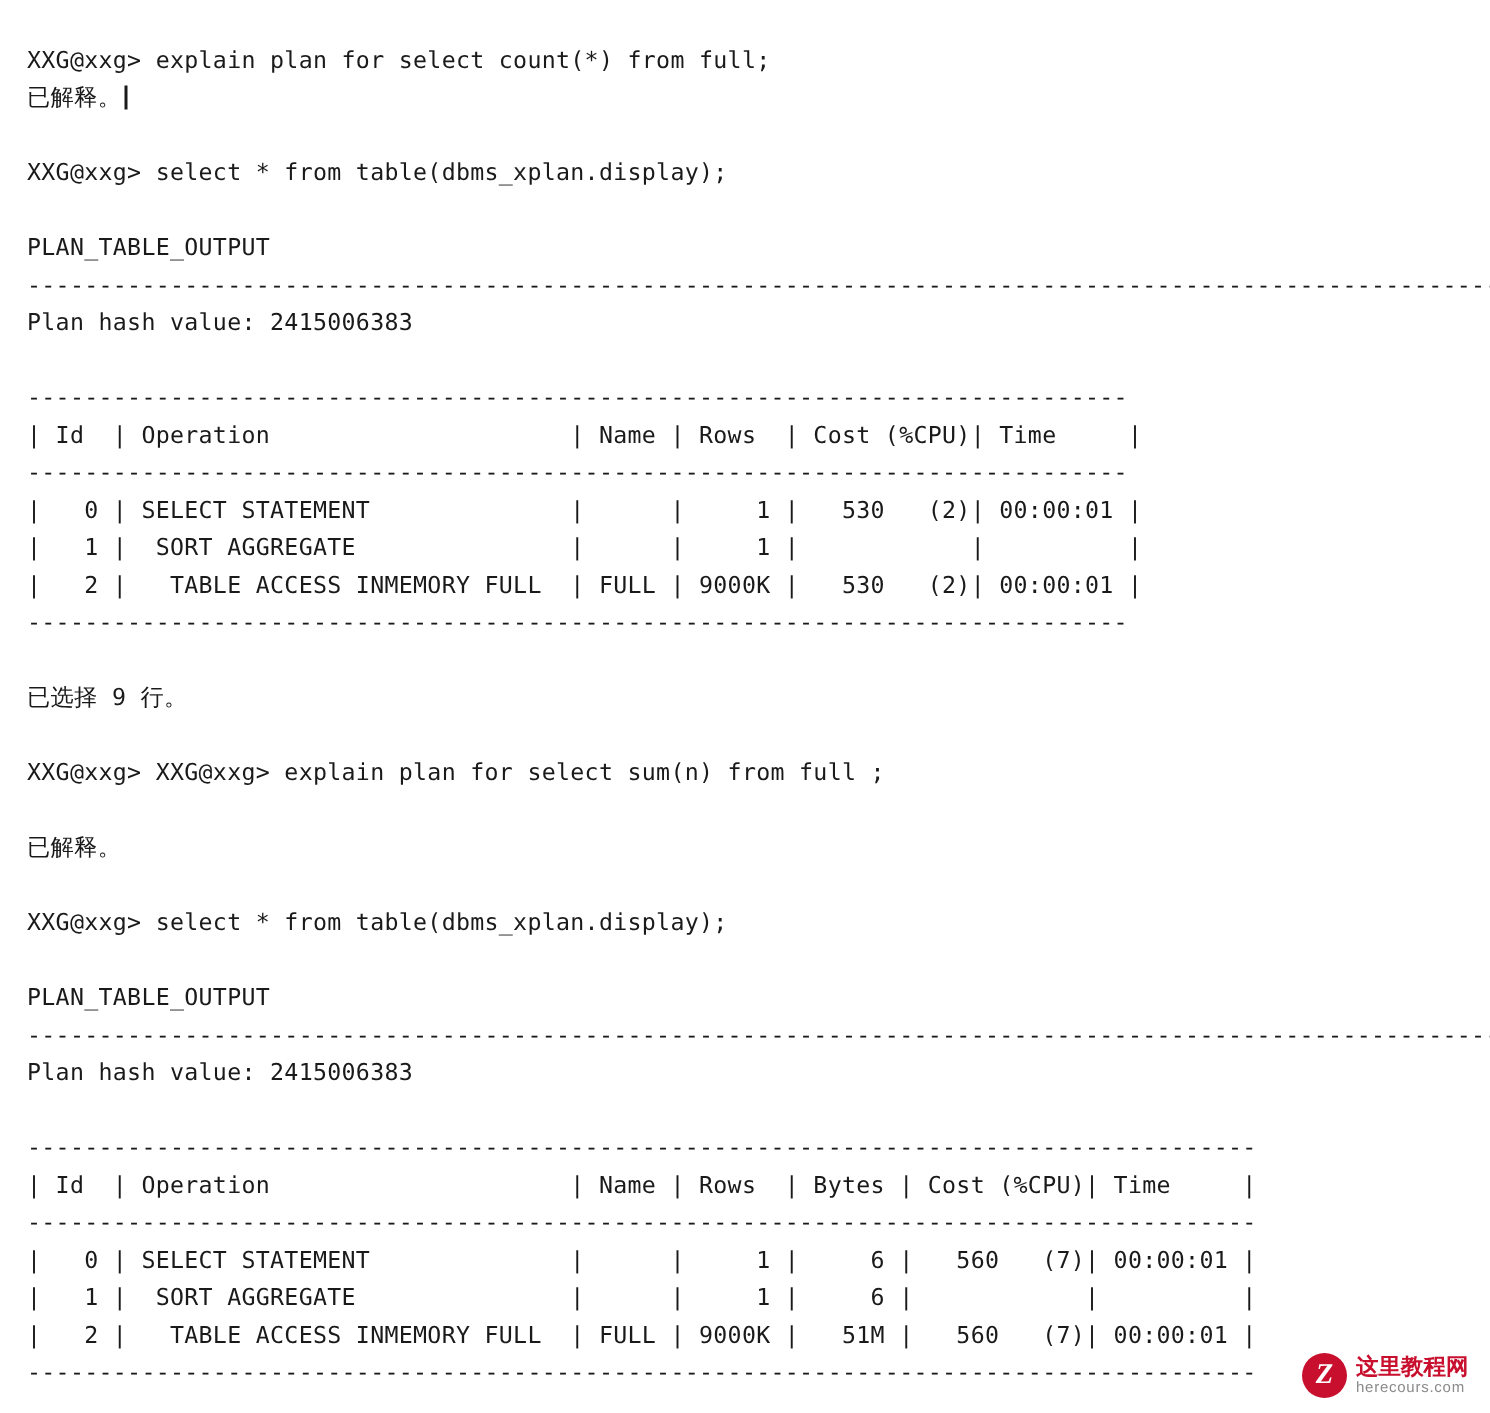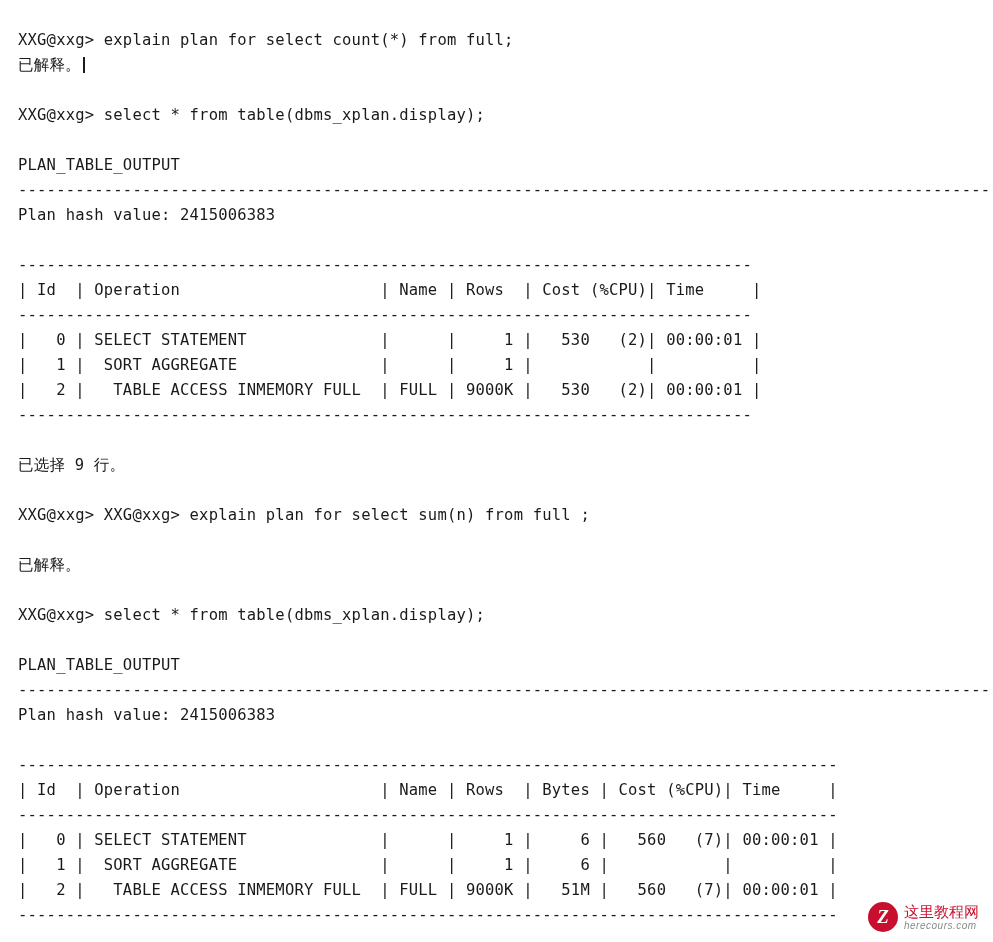--- a/index.html
+++ b/index.html
@@ -61,27 +61,26 @@
     font-family: "Liberation Serif", serif;
   }
   .wm-text {
     display: flex;
     flex-direction: column;
     line-height: 1.15;
   }
   .wm-main {
     color: #c8102e;
     font-size: 15px;
-    font-weight: normal;
+    font-weight: bold;
   }
   .wm-sub {
     color: #8a8a8a;
     font-size: 10px;
     letter-spacing: 0.5px;
-    font-style: italic;
   }
 </style>
 </head>
 <body>
 
 <div id="terminal"><div class="line"><span>XXG@xxg&gt; explain plan for select count(*) from full;</span></div><div class="line"><span>已解释。</span><span class="cursor"></span></div><div class="line blank"><span></span></div><div class="line"><span>XXG@xxg&gt; select * from table(dbms_xplan.display);</span></div><div class="line blank"><span></span></div><div class="line"><span>PLAN_TABLE_OUTPUT</span></div><div class="line"><span>--------------------------------------------------------------------------------------------------------------</span></div><div class="line"><span>Plan hash value: 2415006383</span></div><div class="line blank"><span></span></div><div class="line"><span>-----------------------------------------------------------------------------</span></div><div class="line"><span>| Id  | Operation                     | Name | Rows  | Cost (%CPU)| Time     |</span></div><div class="line"><span>-----------------------------------------------------------------------------</span></div><div class="line"><span>|   0 | SELECT STATEMENT              |      |     1 |   530   (2)| 00:00:01 |</span></div><div class="line"><span>|   1 |  SORT AGGREGATE               |      |     1 |            |          |</span></div><div class="line"><span>|   2 |   TABLE ACCESS INMEMORY FULL  | FULL | 9000K |   530   (2)| 00:00:01 |</span></div><div class="line"><span>-----------------------------------------------------------------------------</span></div><div class="line blank"><span></span></div><div class="line"><span>已选择 9 行。</span></div><div class="line blank"><span></span></div><div class="line"><span>XXG@xxg&gt; XXG@xxg&gt; explain plan for select sum(n) from full ;</span></div><div class="line blank"><span></span></div><div class="line"><span>已解释。</span></div><div class="line blank"><span></span></div><div class="line"><span>XXG@xxg&gt; select * from table(dbms_xplan.display);</span></div><div class="line blank"><span></span></div><div class="line"><span>PLAN_TABLE_OUTPUT</span></div><div class="line"><span>--------------------------------------------------------------------------------------------------------------</span></div><div class="line"><span>Plan hash value: 2415006383</span></div><div class="line blank"><span></span></div><div class="line"><span>--------------------------------------------------------------------------------------</span></div><div class="line"><span>| Id  | Operation                     | Name | Rows  | Bytes | Cost (%CPU)| Time     |</span></div><div class="line"><span>--------------------------------------------------------------------------------------</span></div><div class="line"><span>|   0 | SELECT STATEMENT              |      |     1 |     6 |   560   (7)| 00:00:01 |</span></div><div class="line"><span>|   1 |  SORT AGGREGATE               |      |     1 |     6 |            |          |</span></div><div class="line"><span>|   2 |   TABLE ACCESS INMEMORY FULL  | FULL | 9000K |   51M |   560   (7)| 00:00:01 |</span></div><div class="line"><span>--------------------------------------------------------------------------------------</span></div><div class="line blank"><span></span></div></div>
 
 <div class="watermark">
   <div class="wm-logo">Z</div>
   <div class="wm-text">

